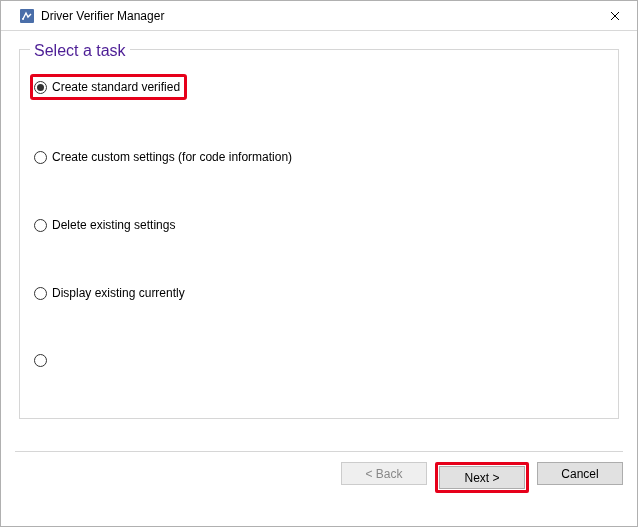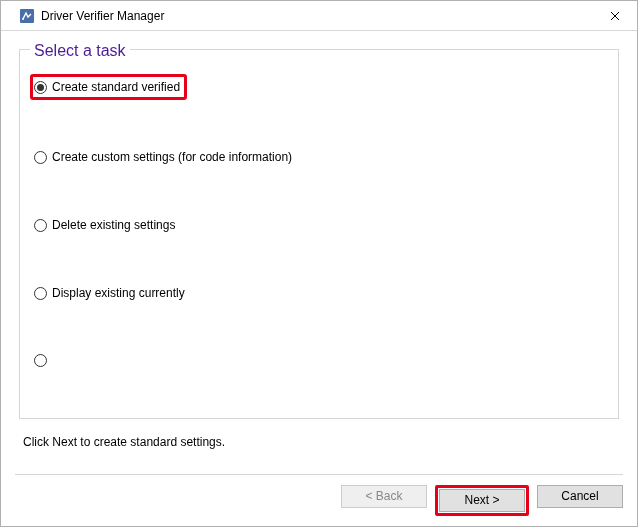--- a/index.html
+++ b/index.html
@@ -164,21 +164,20 @@
       <span class="radio"></span>
       <span>Display existing currently</span>
     </div>
 
     <div class="radio-row" style="margin-bottom:0">
       <span class="radio"></span>
     </div>
   </div>
 
   <div class="hint-area">
-    <div>Click Next to create standard settings.</div>
   </div>
 </div>
 
 <div class="button-row">
   <button class="btn disabled">&lt; Back</button>
   <span class="btn-wrap-highlight">
     <button class="btn">Next &gt;</button>
   </span>
   <button class="btn">Cancel</button>
 </div>

